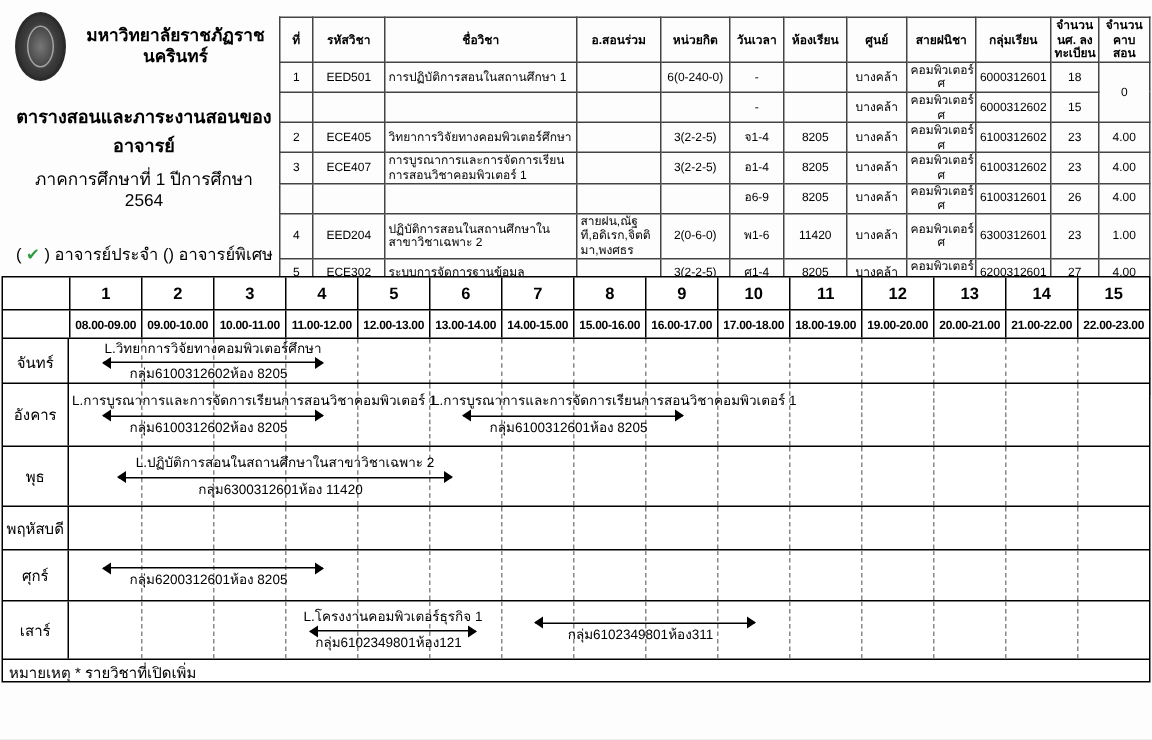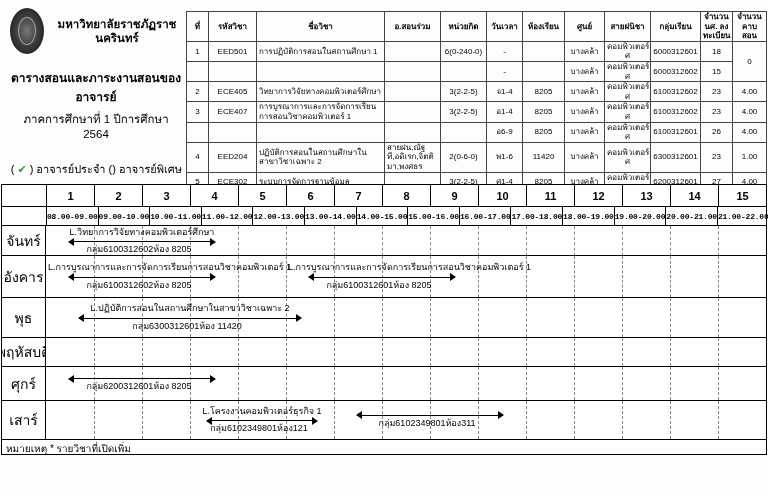--- a/index.html
+++ b/index.html
@@ -38,24 +38,24 @@
   .course-table tr.empty-row td { height:10px; }
 
   
   .timetable { position:absolute; left:1px; top:184px; width:766px; border:1.5px solid #000; background:#fff; }
   .t-grid-row { display:grid; grid-template-columns:44px repeat(15,1fr); position:relative; }
   .num-row  { height:21px; }
   .time-row { height:19px; border-top:1px solid #000; }
   .hcell { border-left:1px solid #000; display:flex; align-items:center; justify-content:center; }
   .hcell.c0 { border-left:none; }
   .num-row .hcell { font-weight:bold; font-size:11px; }
-  .time-row .hcell { font-weight:bold; font-size:8px; letter-spacing:-0.2px; white-space:nowrap;font-family:Liberation Mono, monospace; }
+  .time-row .hcell { font-weight:bold; font-size:8px; letter-spacing:-0.2px; white-space:nowrap; }
   .day-row { border-top:1px solid #000; }
   .dlabel { grid-column:1; grid-row:1; border-right:1px solid #000; display:flex;
-            align-items:center; justify-content:center; font-size:14px; white-space:nowrap; overflow:hidden; }
+            align-items:center; justify-content:center; font-size:10px; white-space:nowrap; overflow:hidden; }
   .tcell { grid-row:1; border-left:1px dashed #888; }
   .tcell.p1 { border-left:none; }
   .class-block { grid-row:1; z-index:2; align-self:center; display:flex; flex-direction:column;
                  justify-content:center; padding:1px 2px; background:transparent; }
   .bl-title { font-size:9px; text-align:center; white-space:nowrap; line-height:1.25; }
   .bl-arrow { position:relative; height:0; border-top:1.3px solid #000; width:78%; margin:3px auto 2px auto; }
   .bl-arrow::before { content:""; position:absolute; left:-1px; top:-4.5px;
       border:4px solid transparent; border-right:6px solid #000; border-left:none; }
   .bl-arrow::after { content:""; position:absolute; right:-1px; top:-4.5px;
       border:4px solid transparent; border-left:6px solid #000; border-right:none; }

